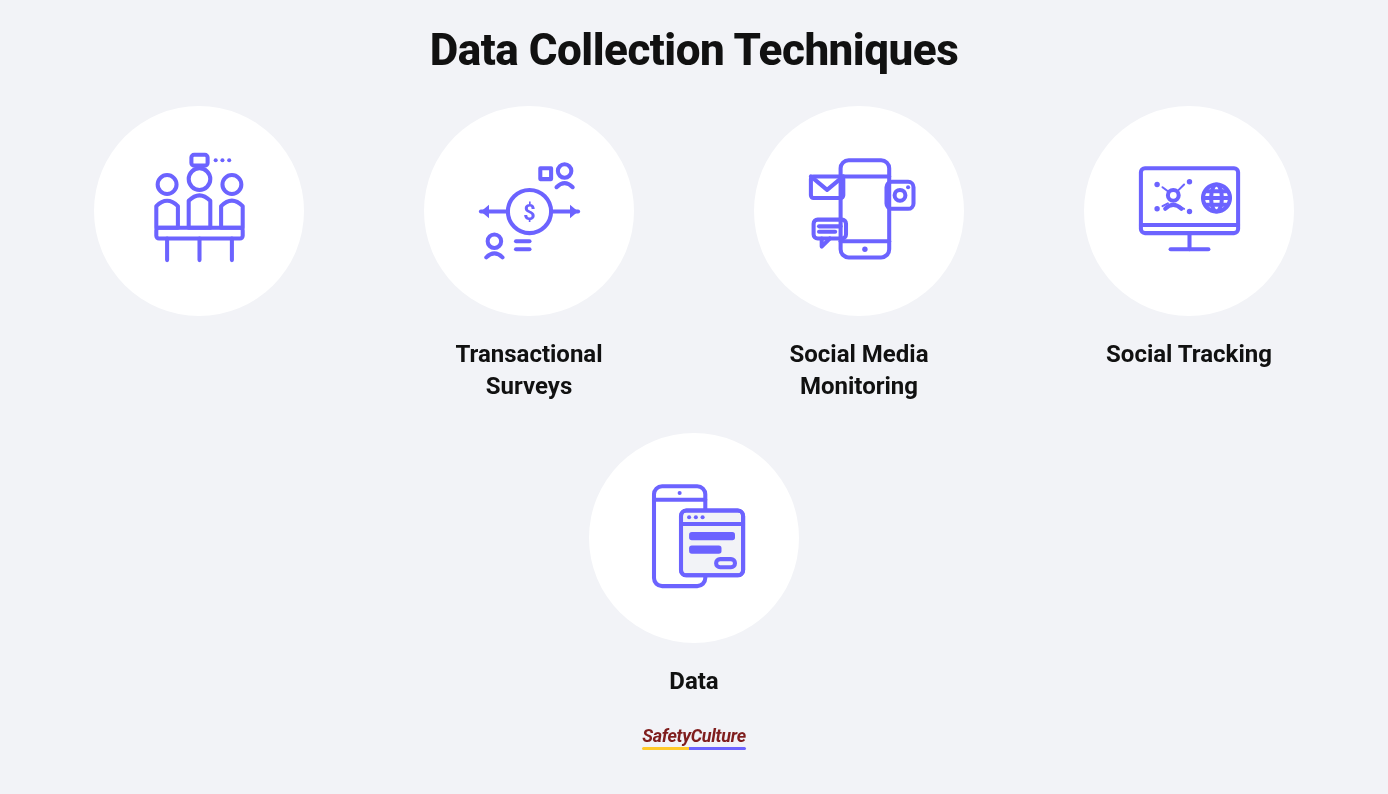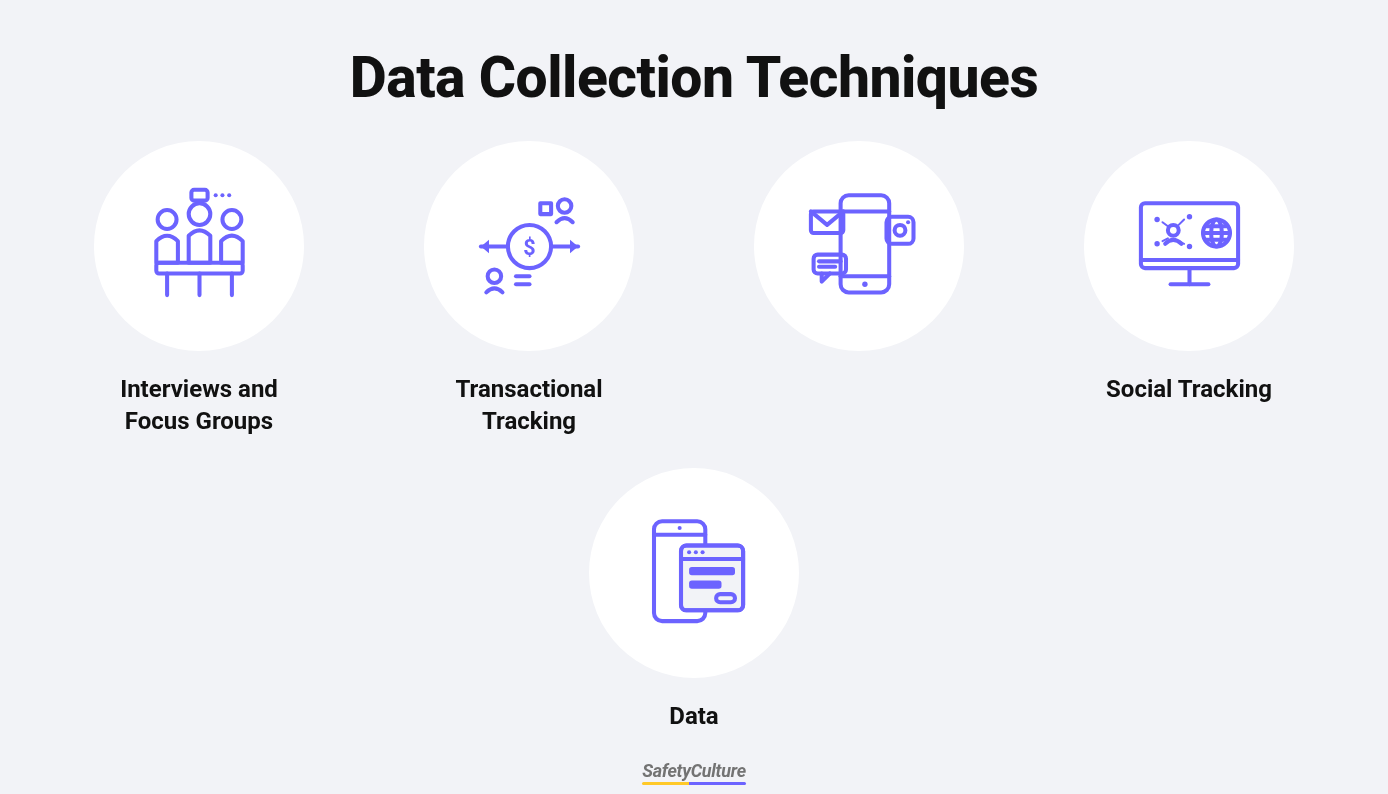--- a/index.html
+++ b/index.html
@@ -8,24 +8,24 @@
     background: #f2f3f7;
     font-family: -apple-system, BlinkMacSystemFont, "Segoe UI", Roboto, "Helvetica Neue", Arial, sans-serif;
     color: #111;
     display: flex;
     flex-direction: column;
     align-items: center;
     padding: 24px 40px 20px;
     min-height: 794px;
   }
   .title {
-    font-size: 57px;
+    font-size: 44px;
     font-weight: 800;
     text-align: center;
-    margin-top: 20px;
+    margin-top: 0;
     margin-bottom: 30px;
     letter-spacing: -0.5px;
   }
   .grid {
     display: flex;
     flex-wrap: wrap;
     justify-content: center;
     gap: 30px 70px;
     max-width: 1300px;
   }
@@ -59,21 +59,21 @@
     font-weight: 700;
     text-align: center;
     line-height: 1.35;
     white-space: pre-line;
   }
   .footer-logo {
     margin-top: 28px;
     font-size: 18px;
     font-weight: 700;
     font-style: italic;
-    color: #737373;
+    color: #7f1d1d;
     position: relative;
     letter-spacing: -0.3px;
   }
   .footer-logo .underline {
     position: absolute;
     left: 0;
     right: 0;
     bottom: -4px;
     height: 3px;
     background: linear-gradient(90deg, #ffc928 0%, #ffc928 45%, #6c63ff 45%, #6c63ff 100%);
@@ -105,22 +105,20 @@
 
         <circle cx="74" cy="30" r="7"></circle>
         <path d="M66 46 Q74 38 82 46 L82 62 L66 62 Z"></path>
 
         <rect x="44" y="8" width="12" height="8" rx="2"></rect>
         <circle cx="62" cy="12" r="1.5" fill="#6c63ff" stroke="none"></circle>
         <circle cx="67" cy="12" r="1.5" fill="#6c63ff" stroke="none"></circle>
         <circle cx="72" cy="12" r="1.5" fill="#6c63ff" stroke="none"></circle>
       </svg>
     </div>
-    <div class="item-label">Interviews and
-Focus Groups</div>
   </div>
 
   <div class="item">
     <div class="icon-circle">
       <svg viewBox="0 0 100 100">
         <circle cx="50" cy="50" r="16"></circle>
         <text x="50" y="56" font-size="16" text-anchor="middle" fill="#6c63ff" stroke="none" font-weight="bold">$</text>
 
         <line x1="34" y1="50" x2="14" y2="50"></line>
         <polygon points="14,50 20,45 20,55" fill="#6c63ff" stroke="none"></polygon>
@@ -131,21 +129,21 @@
         <path d="M70 32 Q76 26 82 32"></path>
         <rect x="58" y="18" width="8" height="8"></rect>
 
         <circle cx="24" cy="72" r="5"></circle>
         <path d="M18 84 Q24 78 30 84"></path>
         <line x1="40" y1="72" x2="50" y2="72"></line>
         <line x1="40" y1="78" x2="50" y2="78"></line>
       </svg>
     </div>
     <div class="item-label">Transactional
-Tracking</div>
+Surveys</div>
   </div>
 
   <div class="item">
     <div class="icon-circle">
       <svg viewBox="0 0 100 100">
 
         <rect x="36" y="12" width="36" height="72" rx="6"></rect>
         <line x1="36" y1="24" x2="72" y2="24"></line>
         <line x1="36" y1="72" x2="72" y2="72"></line>
         <circle cx="54" cy="78" r="2" fill="#6c63ff" stroke="none"></circle>
@@ -156,20 +154,22 @@
         <rect x="70" y="28" width="20" height="20" rx="4"></rect>
         <circle cx="80" cy="38" r="4"></circle>
         <circle cx="86" cy="32" r="1.5" fill="#6c63ff" stroke="none"></circle>
 
         <rect x="16" y="56" width="24" height="14" rx="3"></rect>
         <line x1="20" y1="61" x2="36" y2="61"></line>
         <line x1="20" y1="65" x2="32" y2="65"></line>
         <path d="M22 70 L22 76 L28 70"></path>
       </svg>
     </div>
+    <div class="item-label">Social Media
+Monitoring</div>
   </div>
 
   <div class="item">
     <div class="icon-circle">
       <svg viewBox="0 0 100 100">
 
         <rect x="14" y="18" width="72" height="48" rx="3"></rect>
         <line x1="14" y1="60" x2="86" y2="60"></line>
         <line x1="50" y1="66" x2="50" y2="78"></line>
         <line x1="36" y1="78" x2="64" y2="78"></line>

